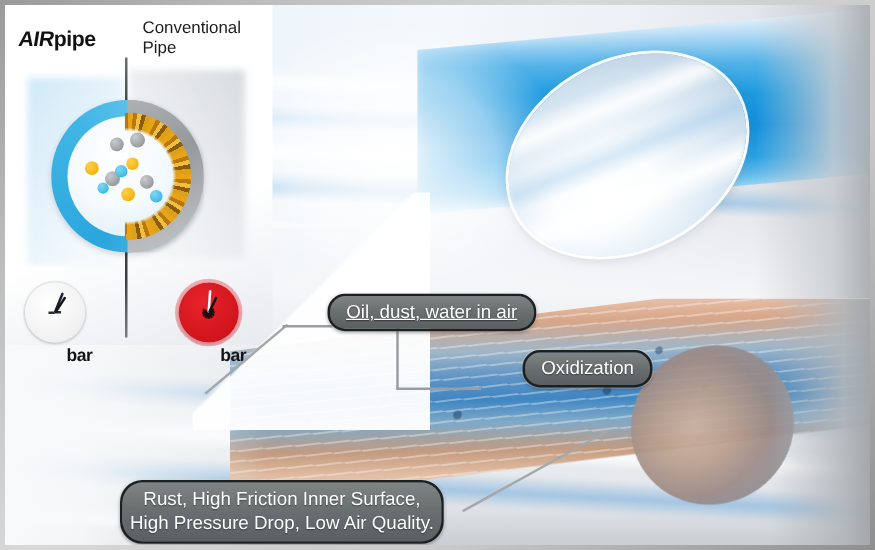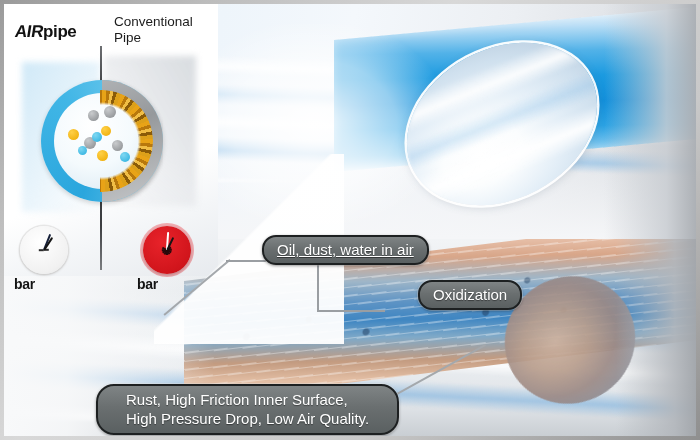--- a/index.html
+++ b/index.html
@@ -188,21 +188,21 @@
     -webkit-mask:radial-gradient(circle,transparent 0 36px,#000 39px 100%);
     mask:radial-gradient(circle,transparent 0 36px,#000 39px 100%);
     filter:blur(.4px);
   }
   .p{position:absolute;border-radius:50%;}
   .p.gray{background:radial-gradient(circle at 34% 30%,#c9cbcd,#86898c);}
   .p.yel{background:radial-gradient(circle at 34% 30%,#ffd046,#eda900);}
   .p.cyan{background:radial-gradient(circle at 34% 30%,#7fd7f2,#27aede);}
 
   
-  .gauge-wrap{position:absolute;text-align:left;width:60px;}
+  .gauge-wrap{position:absolute;text-align:right;width:60px;}
   .gauge{position:relative;width:48px;height:48px;border-radius:50%;margin:0 auto;}
   .gauge.white{background:radial-gradient(circle at 40% 34%,#ffffff,#f1f1f1 70%,#e2e2e2 100%);
     box-shadow:0 1px 3px rgba(0,0,0,.18), 0 0 0 1.5px #ebebeb;}
   .gauge.red{background:radial-gradient(circle at 40% 34%,#e8232a,#d0141b 72%,#b51016 100%);
     box-shadow:0 1px 3px rgba(0,0,0,.22), 0 0 0 3px rgba(232,35,42,.35);}
   .needle{position:absolute;left:50%;bottom:50%;width:2.2px;border-radius:1px;transform-origin:50% 100%;}
   .needle.dark{background:#16203a;height:17px;}
   .needle.white{background:#ffffff;height:18px;}
   .needle.thin{background:#151515;height:16px;width:1.6px;}
   .tick{position:absolute;left:50%;top:50%;width:1.6px;height:22px;margin-left:-.8px;
@@ -214,21 +214,21 @@
 
   
   .pill{
     position:absolute;display:inline-block;
     background:linear-gradient(180deg,#7f8485 0%,#6a6f70 45%,#5a6061 100%);
     color:#ffffff;border:2px solid #1d2021;border-radius:14px;
     padding:3px 13px 4px;font-size:15px;line-height:19px;white-space:pre-line;
     box-shadow:0 1px 3px rgba(0,0,0,.4), 0 0 0 1px rgba(255,255,255,.35);
     text-shadow:0 1px 1px rgba(0,0,0,.45);
   }
-  .pill.two{border-radius:18px;padding:4px 28px 5px;}
+  .pill.two{border-radius:18px;padding:4px 6px 5px;text-align:center;}
   .leader{position:absolute;background:#9a9ea2;}
   .leader.v{width:1.6px;}
   .leader.h{height:1.6px;}
   .leader-diag{position:absolute;height:1.6px;background:#a4a8ac;transform-origin:left center;}
 </style>
 </head>
 <body>
 
 <div id="stage">
   <div class="canvas">

